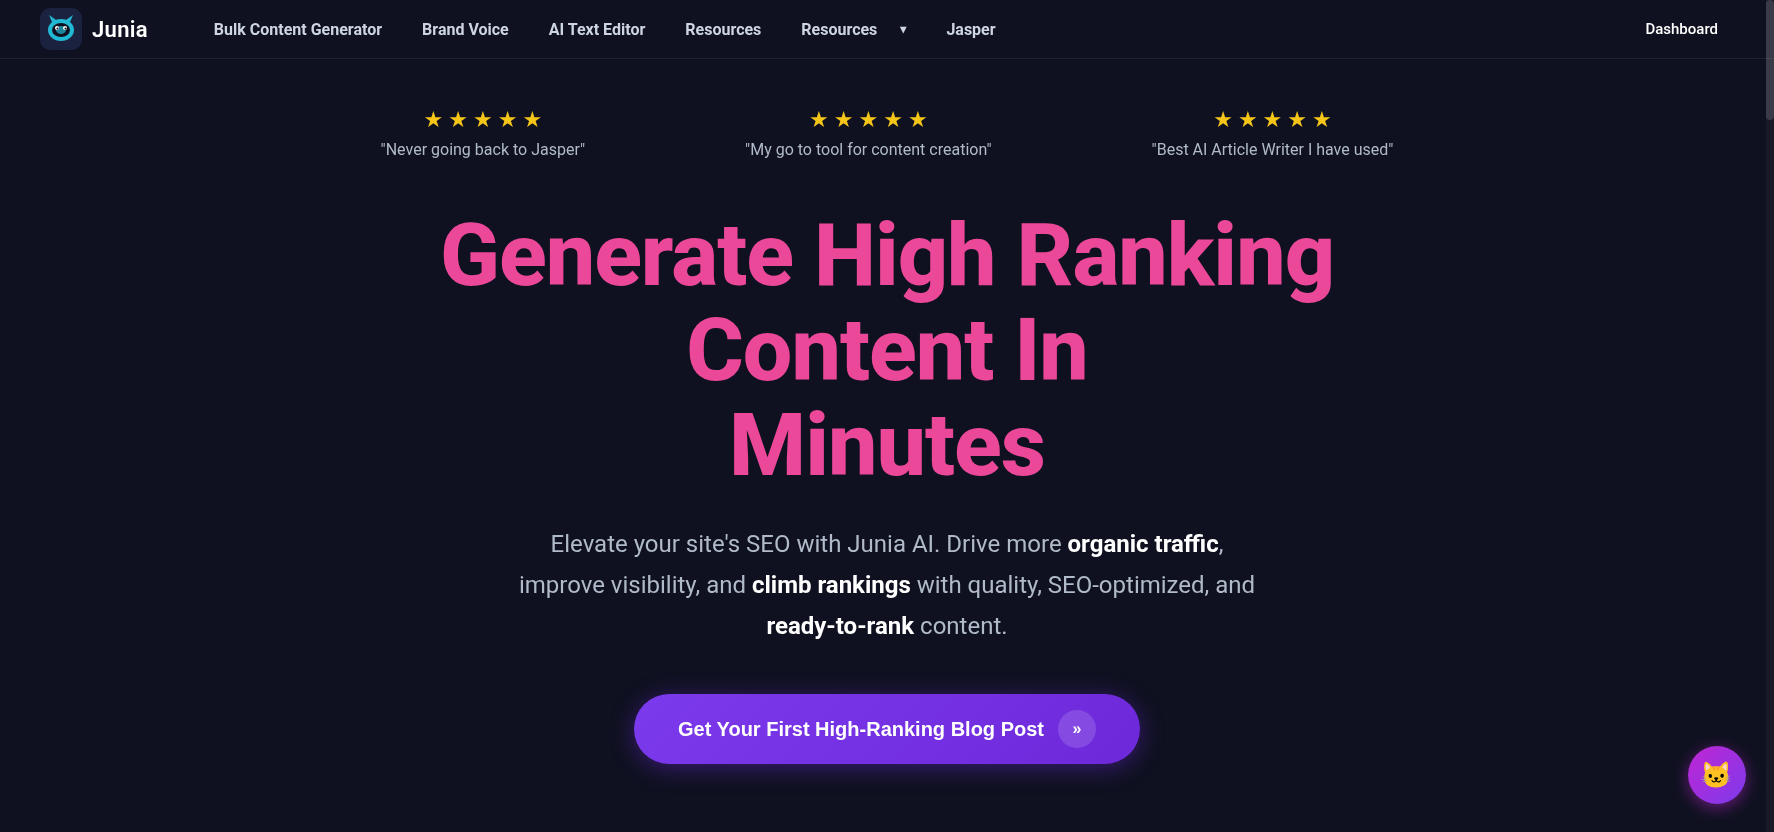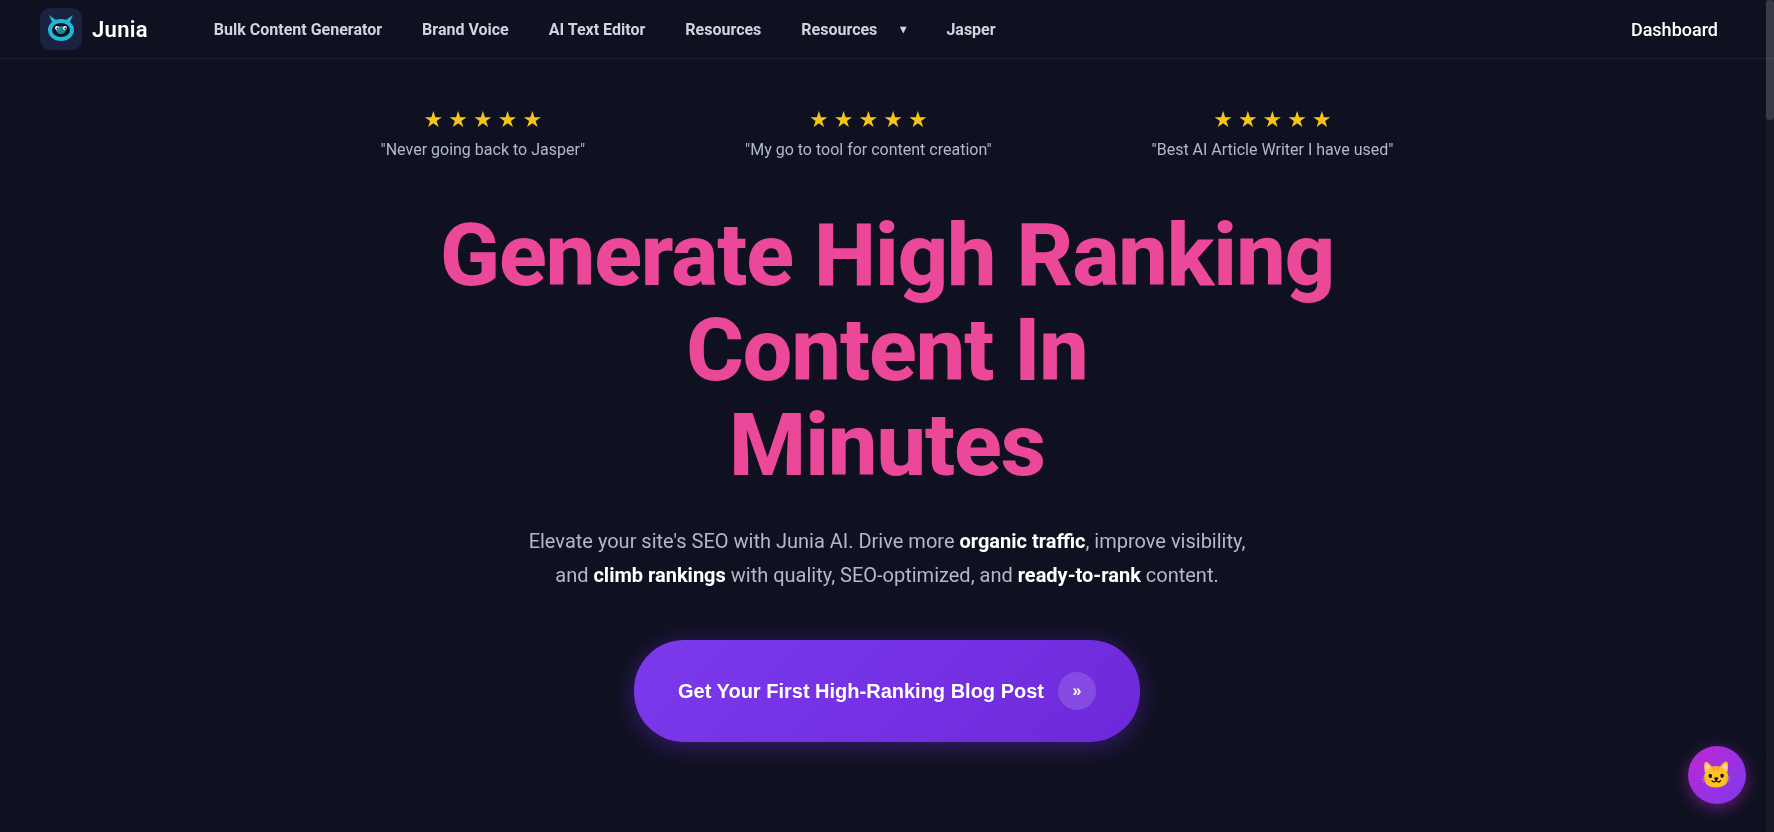--- a/index.html
+++ b/index.html
@@ -71,21 +71,21 @@
       align-items: center;
       gap: 23px;
     }
 
     .chevron-down {
       font-size: 12px;
       color: #cdd5e0;
     }
 
     .nav-dashboard {
-      font-size: 18px;
+      font-size: 15px;
       color: #ffffff;
       font-weight: 500;
       cursor: pointer;
       padding: 8px 16px;
     }
 
     
     .main-content {
       display: flex;
       flex-direction: column;
@@ -131,21 +131,21 @@
       text-align: center;
       line-height: 1.08;
       color: #ec4899;
       max-width: 1100px;
       margin-bottom: 32px;
       letter-spacing: -1px;
     }
 
     
     .hero-subtext {
-      font-size: 20px;
+      font-size: 24px;
       color: #b0bac8;
       text-align: center;
       max-width: 740px;
       line-height: 1.7;
       margin-bottom: 48px;
     }
 
     .hero-subtext strong {
       color: #ffffff;
       font-weight: 700;
@@ -153,21 +153,21 @@
 
     
     .cta-button {
       display: flex;
       align-items: center;
       gap: 14px;
       background: linear-gradient(135deg, #7c3aed, #6d28d9);
       color: #ffffff;
       font-size: 20px;
       font-weight: 600;
-      padding: 32px 44px;
+      padding: 16px 44px;
       border-radius: 50px;
       cursor: pointer;
       border: none;
       box-shadow: 0 4px 24px rgba(109, 40, 217, 0.45);
     }
 
     .cta-arrow {
       display: flex;
       align-items: center;
       justify-content: center;

